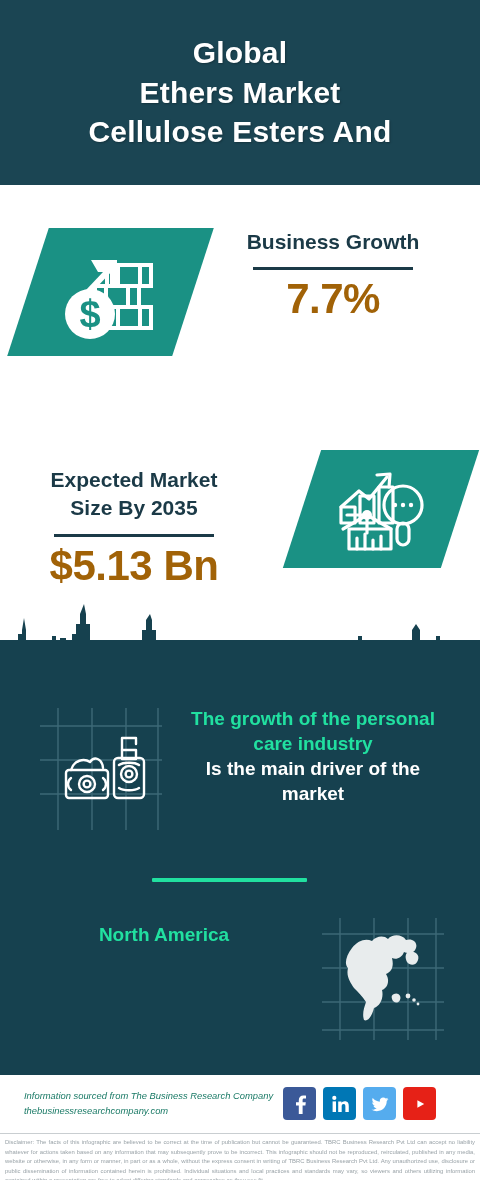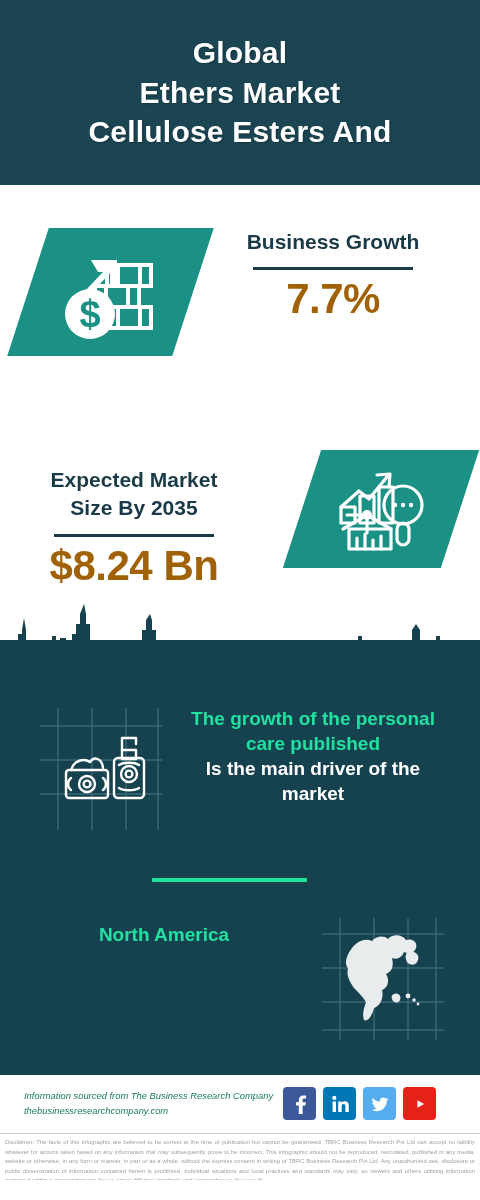--- a/index.html
+++ b/index.html
@@ -238,21 +238,21 @@
     <div class="stat-rule"></div>
     <div class="stat-value">7.7%</div>
   </div>
 
   <div class="stat-block" style="left:1px; top:430px; width:266px;margin-top:36px;">
     <div class="stat-label">
       <div>Expected Market</div>
       <div>Size By 2035</div>
     </div>
     <div class="stat-rule"></div>
-    <div class="stat-value">$8.24 Bn</div>
+    <div class="stat-value">$5.13 Bn</div>
   </div>
 
   <div class="para" style="left:302px; top:450px; width:158px; height:118px;">
     <svg width="96" height="92" viewBox="0 0 96 92">
       <g fill="none" stroke="#ffffff" stroke-width="3.2" stroke-linejoin="round" stroke-linecap="round">
 
         <polyline points="8,44 26,28 36,36 54,14"></polyline>
         <polyline points="44,12 57,11 56,24"></polyline>
 
         <rect x="8" y="44" width="14" height="16"></rect>
@@ -329,21 +329,21 @@
         <circle cx="89" cy="66" r="3.4"></circle>
         <path d="M79 57 C83 54 95 54 99 57"></path>
         <path d="M79 80 C83 83 95 83 99 80"></path>
       </g>
     </svg>
   </div>
 
   <div class="fact" style="left:158px; top:706px; width:310px;">
     <div class="fact-head">
       <div>The growth of the personal</div>
-      <div>care published</div>
+      <div>care industry</div>
     </div>
     <div class="fact-sub">
       <div>Is the main driver of the</div>
       <div>market</div>
     </div>
   </div>
 
   <div class="divider"></div>
 
   <div class="fact" style="left:14px; top:922px; width:300px;">

